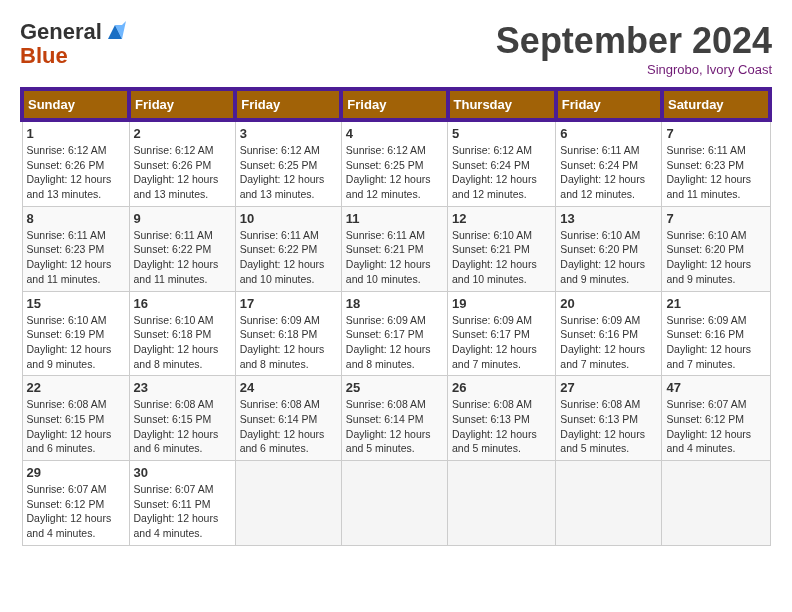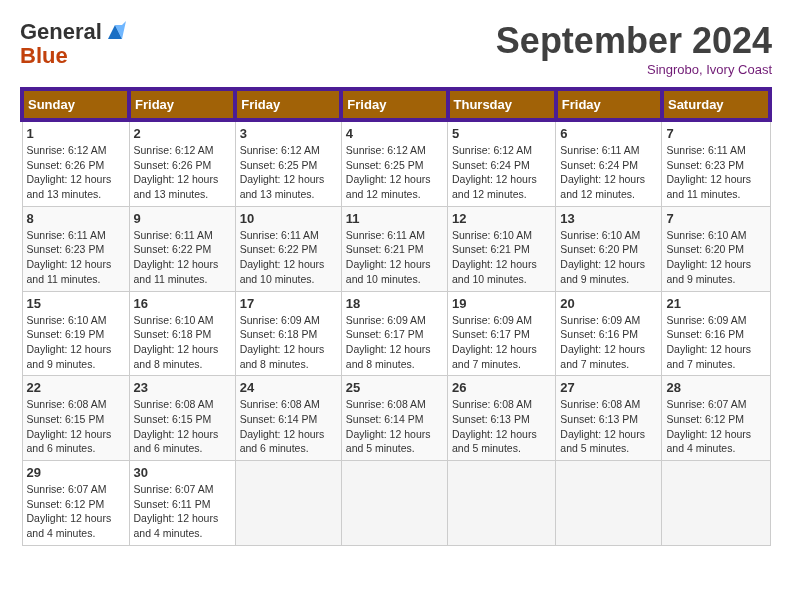--- a/index.html
+++ b/index.html
@@ -334,21 +334,21 @@
       </td>
         <td>
         <span class="day-number">27</span>
         <div class="day-info">
           Sunrise: 6:08 AM<br>
           Sunset: 6:13 PM<br>
           Daylight: 12 hours and 5 minutes.
         </div>
       </td>
         <td>
-        <span class="day-number">28</span>
+        <span class="day-number">47</span>
         <div class="day-info">
           Sunrise: 6:07 AM<br>
           Sunset: 6:12 PM<br>
           Daylight: 12 hours and 4 minutes.
         </div>
       </td>
       </tr>
       <tr class="last-row">
         <td>
         <span class="day-number">29</span>

